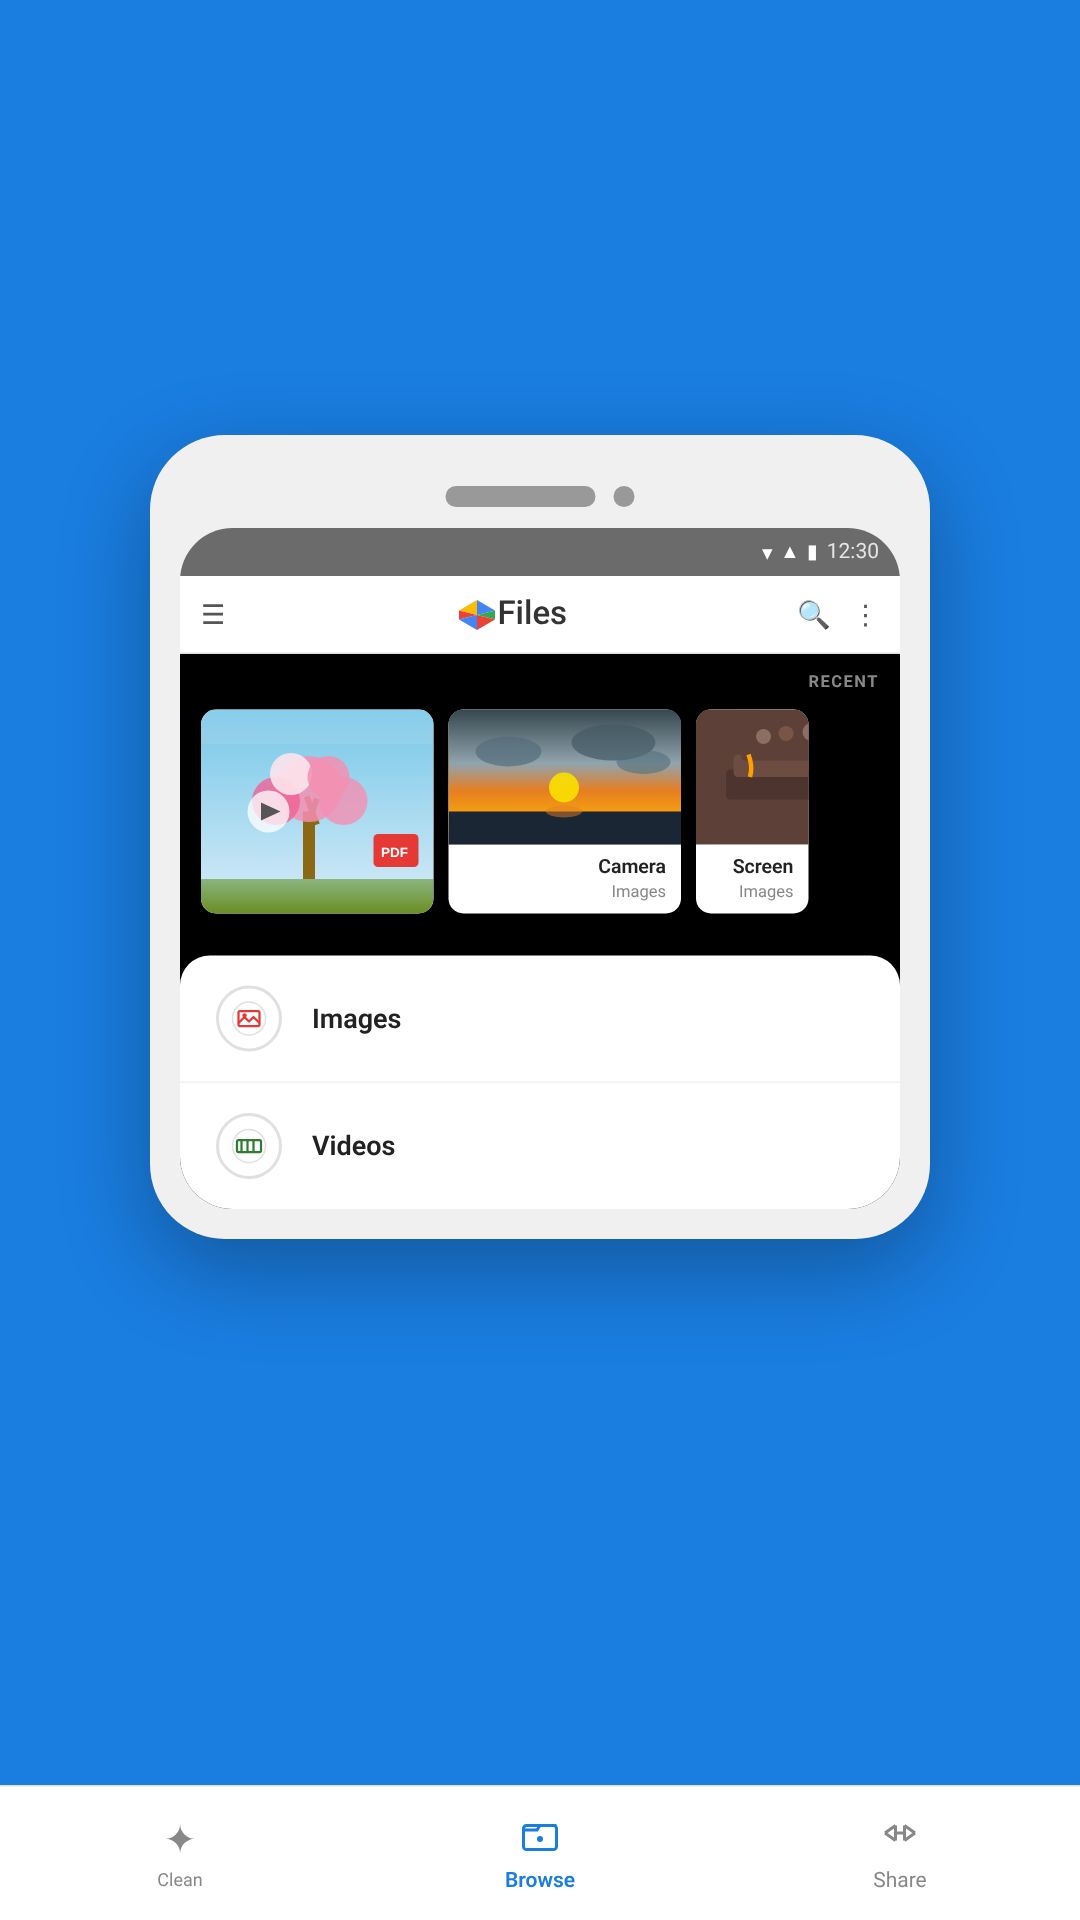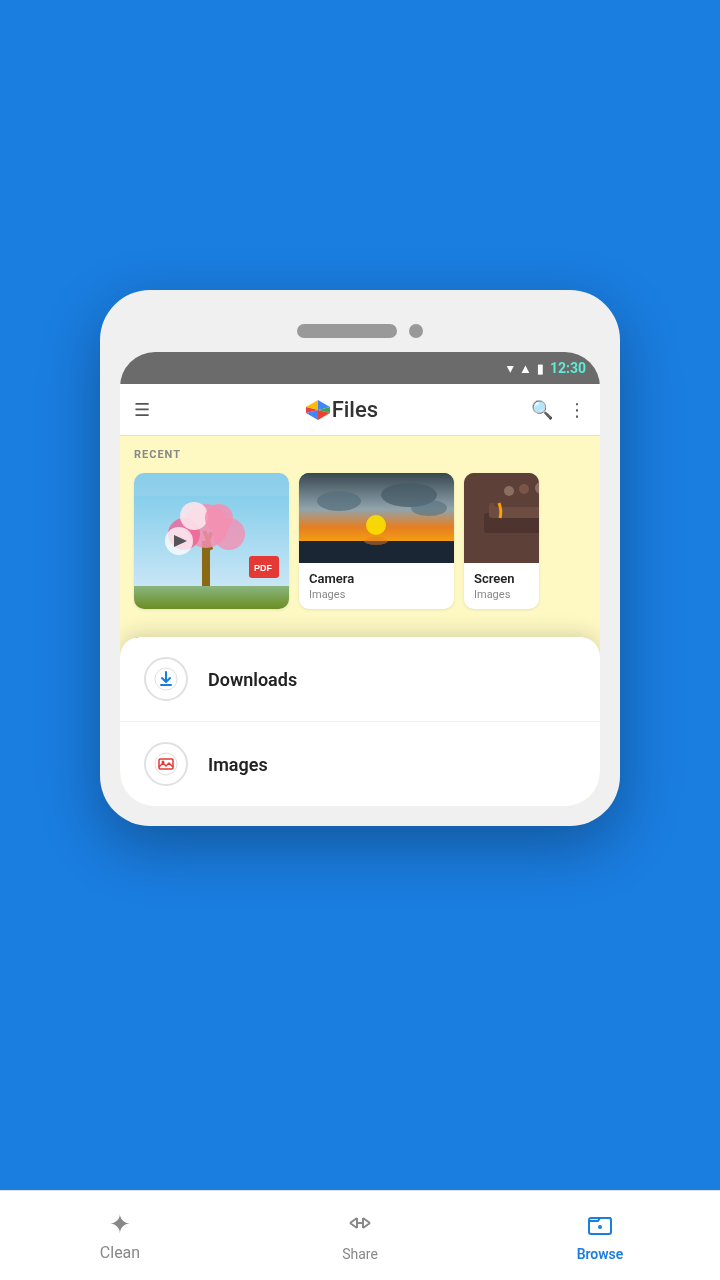--- a/index.html
+++ b/index.html
@@ -103,23 +103,23 @@
       color: white;
       font-size: 13px;
     }
 
     .battery-icon {
       color: white;
       font-size: 13px;
     }
 
     .status-time {
-      color: #5eead4;
+      color: #e5e5e5;
       font-size: 14px;
-      font-weight: 700;
+      font-weight: 400;
     }
 
     
     .app-toolbar {
       background: white;
       display: flex;
       align-items: center;
       padding: 10px 14px;
       border-bottom: 1px solid #e0e0e0;
       height: 52px;
@@ -157,22 +157,23 @@
     }
 
     .toolbar-icon {
       font-size: 18px;
       color: #555;
       cursor: pointer;
     }
 
     
     .app-content {
-      background: #fef9c3;
+      background: #000000;
       overflow: hidden;
+      text-align: right;
     }
 
     .section-label {
       padding: 12px 14px 6px;
       font-size: 11px;
       font-weight: 700;
       color: #888;
       letter-spacing: 1px;
     }
 
@@ -465,70 +466,72 @@
             <div class="file-name">Screen</div>
             <div class="file-category">Images</div>
           </div>
         </div>
       </div>
 
       <div class="section-label">CATEGORIES</div>
 
       <div class="white-panel" style="bottom:0;top:auto;position:absolute;left:0;right:0;">
 
-        <div class="category-item">
-          <div class="category-icon-circle" style="border-color:#e0e0e0;">
-            <svg width="24" height="24" viewBox="0 0 24 24">
-              <circle cx="12" cy="12" r="11" fill="white" stroke="#e0e0e0" stroke-width="1"></circle>
-              <path d="M12 5 L12 14 M8 11 L12 15 L16 11" stroke="#1a7de0" stroke-width="2" fill="none" stroke-linecap="round" stroke-linejoin="round"></path>
-              <line x1="7" y1="18" x2="17" y2="18" stroke="#1a7de0" stroke-width="2" stroke-linecap="round"></line>
-            </svg>
-          </div>
-          <span class="category-name">Downloads</span>
-        </div>
 
         <div class="category-item">
           <div class="category-icon-circle" style="border-color:#e0e0e0;">
             <svg width="24" height="24" viewBox="0 0 24 24">
               <circle cx="12" cy="12" r="11" fill="white" stroke="#e0e0e0" stroke-width="1"></circle>
               <rect x="5" y="7" width="14" height="10" rx="1" stroke="#e53935" stroke-width="1.5" fill="none"></rect>
               <circle cx="9" cy="10" r="1.5" fill="#e53935"></circle>
               <path d="M5 15 L9 11 L12 14 L15 11 L19 15" stroke="#e53935" stroke-width="1.5" fill="none" stroke-linejoin="round"></path>
             </svg>
           </div>
           <span class="category-name">Images</span>
         </div>
 
+        <div class="category-item" style="border-bottom:none;">
+          <div class="category-icon-circle" style="border-color:#e0e0e0;">
+            <svg width="24" height="24" viewBox="0 0 24 24">
+              <circle cx="12" cy="12" r="11" fill="white" stroke="#e0e0e0" stroke-width="1"></circle>
+              <rect x="4" y="8" width="16" height="8" rx="1" stroke="#2e7d32" stroke-width="1.5" fill="none"></rect>
+              <line x1="7" y1="8" x2="7" y2="16" stroke="#2e7d32" stroke-width="1.5"></line>
+              <line x1="11" y1="8" x2="11" y2="16" stroke="#2e7d32" stroke-width="1.5"></line>
+              <line x1="15" y1="8" x2="15" y2="16" stroke="#2e7d32" stroke-width="1.5"></line>
+            </svg>
+          </div>
+          <span class="category-name">Videos</span>
+        </div>
       </div>
     </div>
   </div>
 </div>
 
 <div class="bottom-nav" style="position:absolute;bottom:0;left:0;right:0;height:90px;background:white;border-top:1px solid #e0e0e0;display:flex;align-items:center;justify-content:space-around;">
 
   <div class="nav-item">
     <span class="nav-icon" style="color:#888;font-size:26px;">✦</span>
-    <span class="nav-label" style="color:#888;font-size:16px;">Clean</span>
+    <span class="nav-label" style="color:#888;font-size:12px;">Clean</span>
+  </div>
+
+  <div class="nav-item active">
+    <span class="nav-icon" style="color:#1a7de0;font-size:26px;">
+      <svg width="26" height="26" viewBox="0 0 26 26" fill="none" xmlns="http://www.w3.org/2000/svg">
+        <rect x="2" y="8" width="22" height="16" rx="2" stroke="#1a7de0" stroke-width="2"></rect>
+        <path d="M2 11 L11 11 L13 8 L24 8" stroke="#1a7de0" stroke-width="2" fill="none"></path>
+        <circle cx="13" cy="17" r="2" fill="#1a7de0"></circle>
+      </svg>
+    </span>
+    <span class="nav-label" style="color:#1a7de0;font-size:14px;font-weight:600;">Browse</span>
   </div>
 
   <div class="nav-item">
     <span class="nav-icon" style="color:#888;font-size:26px;">
       <svg width="26" height="26" viewBox="0 0 26 26" fill="none" xmlns="http://www.w3.org/2000/svg">
         <path d="M4 13 L10 13 M18 13 L22 13 M10 7 L10 19 M18 7 L18 19" stroke="none"></path>
         <path d="M3 13 L10 8 M10 8 L10 18 M10 18 L3 13" stroke="#888" stroke-width="2" stroke-linejoin="round" fill="none"></path>
         <path d="M23 13 L16 8 M16 8 L16 18 M16 18 L23 13" stroke="#888" stroke-width="2" stroke-linejoin="round" fill="none"></path>
         <line x1="10" y1="13" x2="16" y2="13" stroke="#888" stroke-width="2"></line>
       </svg>
     </span>
     <span class="nav-label" style="color:#888;font-size:14px;">Share</span>
   </div>
-
-  <div class="nav-item active">
-    <span class="nav-icon" style="color:#1a7de0;font-size:26px;">
-      <svg width="26" height="26" viewBox="0 0 26 26" fill="none" xmlns="http://www.w3.org/2000/svg">
-        <rect x="2" y="8" width="22" height="16" rx="2" stroke="#1a7de0" stroke-width="2"></rect>
-        <path d="M2 11 L11 11 L13 8 L24 8" stroke="#1a7de0" stroke-width="2" fill="none"></path>
-        <circle cx="13" cy="17" r="2" fill="#1a7de0"></circle>
-      </svg>
-    </span>
-    <span class="nav-label" style="color:#1a7de0;font-size:14px;font-weight:600;">Browse</span>
-  </div>
 </div>
 
 </body></html>

